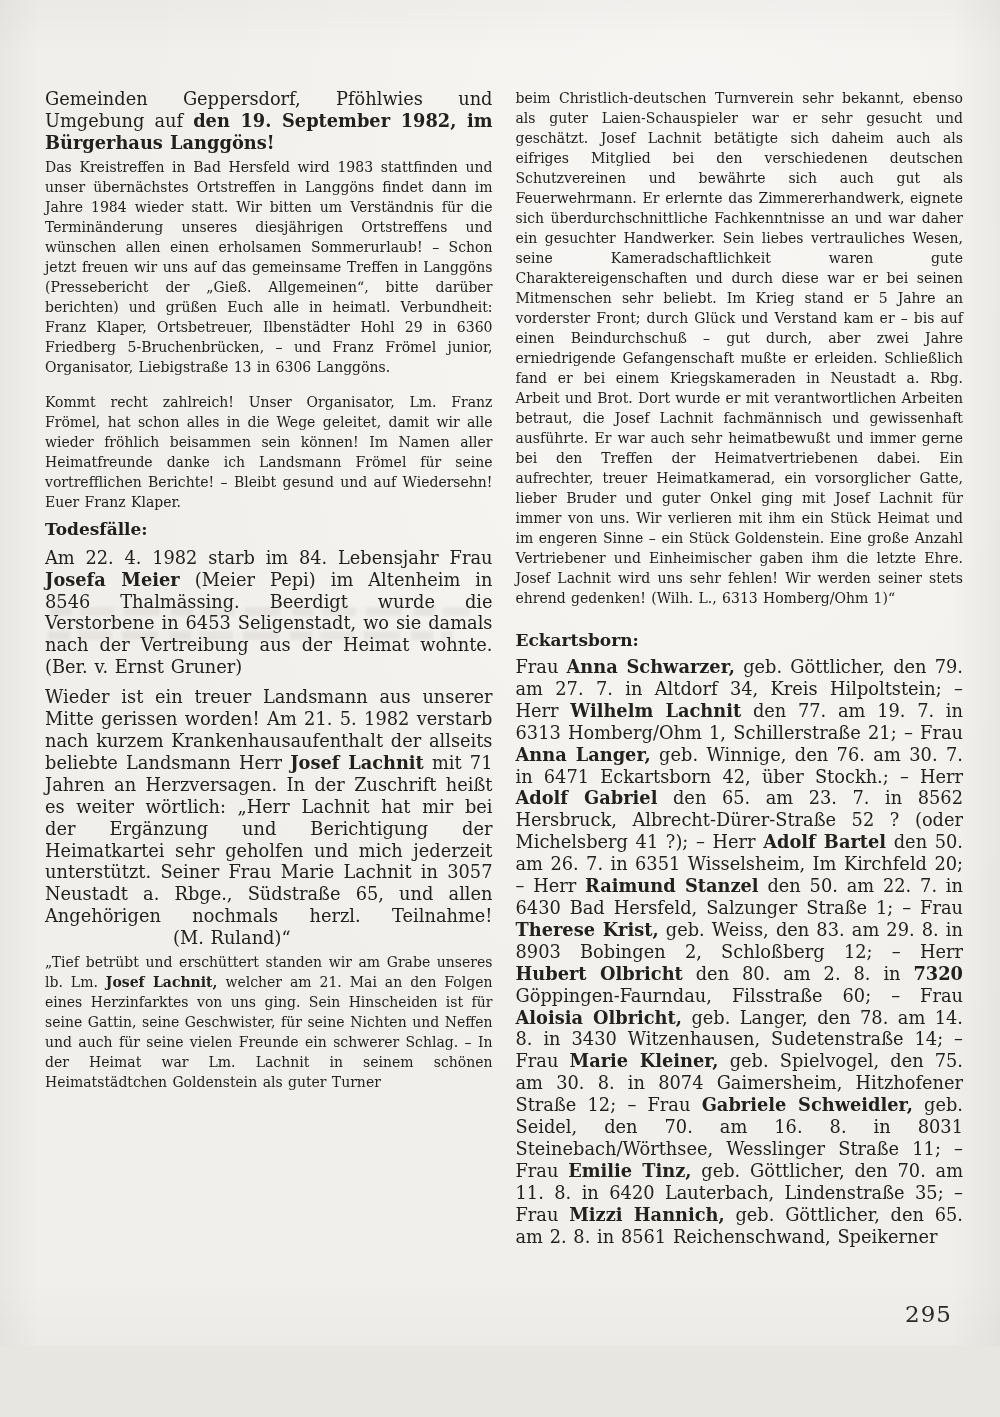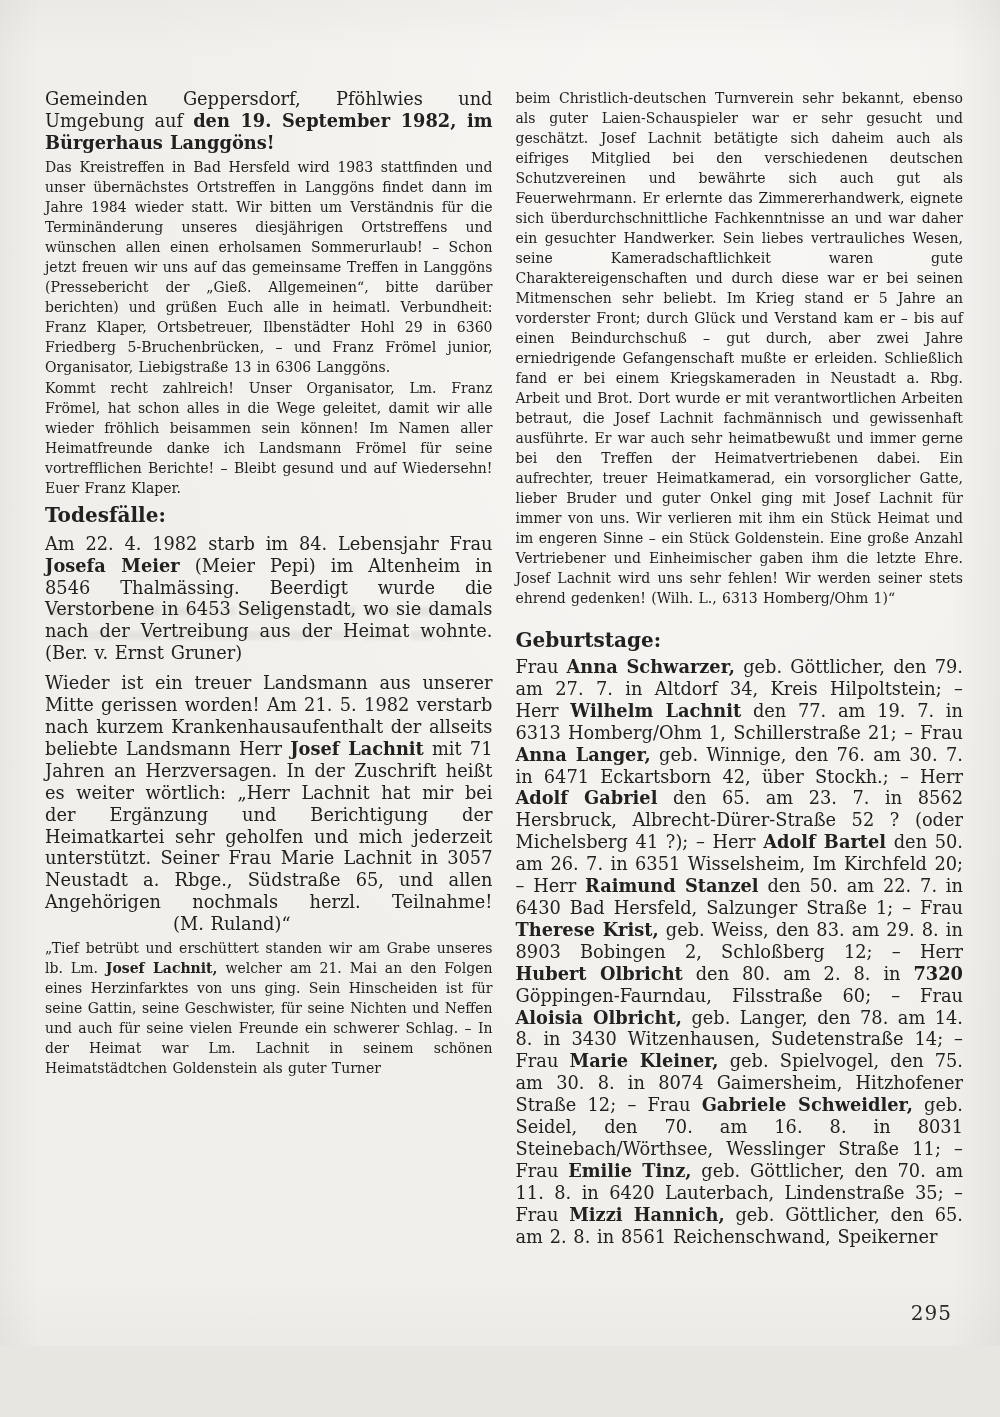--- a/index.html
+++ b/index.html
@@ -35,41 +35,41 @@
   .para-large { font-size: 17.8px; line-height: 21.9px; }
   .para-small { font-size: 14px; line-height: 20px; }
   b { font-weight: bold; }
   h2.heading-caps {
     font-size: 20px; line-height: 24px;
     letter-spacing: 0.5px;
     margin: 16px 0 11px 0;
     font-weight: bold;
   }
   h3.subheading {
-    font-size: 20px; line-height: 23px;
+    font-size: 17px; line-height: 23px;
     margin: 0 0 4px 0;
     font-weight: bold;
   }
   
   .col-left > :nth-child(1) { margin-bottom: 3px; }
-  .col-left > :nth-child(2) { margin-bottom: 1px; }
+  .col-left > :nth-child(2) { margin-bottom: 15px; }
   .col-left > :nth-child(3) { margin-bottom: 6px; }
   .col-left > :nth-child(4) { margin-bottom: 6px; }
   .col-left > :nth-child(6) { margin-bottom: 3px; }
   .col-left > :nth-child(7) { margin-bottom: 9px; }
   .col-left > :nth-child(8) { margin-bottom: 8px; }
   .col-left > :nth-child(9) { margin-bottom: 0; }
   .col-right > :nth-child(1) { margin-bottom: 0; }
   .col-right > h3 { margin-top: 21px; margin-bottom: 4px; }
   .col-right > :nth-child(3) { margin-bottom: 2px; }
   .gap { display: inline-block; width: 128px; }
   .page-number {
     position: absolute;
     top: 1301px; right: 48px;
-    font-size: 20px;
+    font-size: 23px;
     letter-spacing: 1px;
     color: #2a2927;
   }
   
   .bleed {
     position: absolute;
     pointer-events: none;
     height: 9px;
     opacity: 0.16;
     filter: blur(1.6px);
@@ -93,19 +93,19 @@
         <p class="para para-large"><span>Gemeinden Geppersdorf, Pföhlwies und Umgebung auf </span><b>den 19. September 1982, im Bürgerhaus Langgöns!</b></p>
         <p class="para para-small"><span>Das Kreistreffen in Bad Hersfeld wird 1983 stattfinden und unser übernächstes Ortstreffen in Langgöns findet dann im Jahre 1984 wieder statt. Wir bitten um Verständnis für die Terminänderung unseres diesjährigen Ortstreffens und wünschen allen einen erholsamen Sommerurlaub! – Schon jetzt freuen wir uns auf das gemeinsame Treffen in Langgöns (Pressebericht der „Gieß. Allgemeinen“, bitte darüber berichten) und grüßen Euch alle in heimatl. Verbundheit: Franz Klaper, Ortsbetreuer, Ilbenstädter Hohl 29 in 6360 Friedberg 5-Bruchenbrücken, – und Franz Frömel junior, Organisator, Liebigstraße 13 in 6306 Langgöns.</span></p>
         <p class="para para-small"><span>Kommt recht zahlreich! Unser Organisator, Lm. Franz Frömel, hat schon alles in die Wege geleitet, damit wir alle wieder fröhlich beisammen sein können! Im Namen aller Heimatfreunde danke ich Landsmann Frömel für seine vortrefflichen Berichte! – Bleibt gesund und auf Wiedersehn! Euer Franz Klaper.</span></p>
         <h3 class="subheading">Todesfälle:</h3>
         <p class="para para-large"><span>Am 22. 4. 1982 starb im 84. Lebensjahr Frau </span><b>Josefa Meier</b><span> (Meier Pepi) im Altenheim in 8546 Thalmässing. Beerdigt wurde die Verstorbene in 6453 Seligenstadt, wo sie damals nach der Vertreibung aus der Heimat wohnte. (Ber. v. Ernst Gruner)</span></p>
         <p class="para para-large"><span>Wieder ist ein treuer Landsmann aus unserer Mitte gerissen worden! Am 21. 5. 1982 verstarb nach kurzem Krankenhausaufenthalt der allseits beliebte Landsmann Herr </span><b>Josef Lachnit</b><span> mit 71 Jahren an Herzversagen. In der Zuschrift heißt es weiter wörtlich: „Herr Lachnit hat mir bei der Ergänzung und Berichtigung der Heimatkartei sehr geholfen und mich jederzeit unterstützt. Seiner Frau Marie Lachnit in 3057 Neustadt a. Rbge., Südstraße 65, und allen Angehörigen nochmals herzl. Teilnahme!</span><span class="gap"></span><span>(M. Ruland)“</span></p>
         <p class="para para-small"><span>„Tief betrübt und erschüttert standen wir am Grabe unseres lb. Lm. </span><b>Josef Lachnit,</b><span> welcher am 21. Mai an den Folgen eines Herzinfarktes von uns ging. Sein Hinscheiden ist für seine Gattin, seine Geschwister, für seine Nichten und Neffen und auch für seine vielen Freunde ein schwerer Schlag. – In der Heimat war Lm. Lachnit in seinem schönen Heimatstädtchen Goldenstein als guter Turner</span></p>
       </div>
     <div class="col col-right">
         <p class="para para-small"><span>beim Christlich-deutschen Turnverein sehr bekannt, ebenso als guter Laien-Schauspieler war er sehr gesucht und geschätzt. Josef Lachnit betätigte sich daheim auch als eifriges Mitglied bei den verschiedenen deutschen Schutzvereinen und bewährte sich auch gut als Feuerwehrmann. Er erlernte das Zimmererhandwerk, eignete sich überdurchschnittliche Fachkenntnisse an und war daher ein gesuchter Handwerker. Sein liebes vertrauliches Wesen, seine Kameradschaftlichkeit waren gute Charaktereigenschaften und durch diese war er bei seinen Mitmenschen sehr beliebt. Im Krieg stand er 5 Jahre an vorderster Front; durch Glück und Verstand kam er – bis auf einen Beindurchschuß – gut durch, aber zwei Jahre erniedrigende Gefangenschaft mußte er erleiden. Schließlich fand er bei einem Kriegskameraden in Neustadt a. Rbg. Arbeit und Brot. Dort wurde er mit verantwortlichen Arbeiten betraut, die Josef Lachnit fachmännisch und gewissenhaft ausführte. Er war auch sehr heimatbewußt und immer gerne bei den Treffen der Heimatvertriebenen dabei. Ein aufrechter, treuer Heimatkamerad, ein vorsorglicher Gatte, lieber Bruder und guter Onkel ging mit Josef Lachnit für immer von uns. Wir verlieren mit ihm ein Stück Heimat und im engeren Sinne – ein Stück Goldenstein. Eine große Anzahl Vertriebener und Einheimischer gaben ihm die letzte Ehre. Josef Lachnit wird uns sehr fehlen! Wir werden seiner stets ehrend gedenken! (Wilh. L., 6313 Homberg/Ohm 1)“</span></p>
-        <h3 class="subheading">Geburtstage:</h3>
+        <h3 class="subheading">Eckartsborn:</h3>
         <p class="para para-large"><span>Frau </span><b>Anna Schwarzer,</b><span> geb. Göttlicher, den 79. am 27. 7. in Altdorf 34, Kreis Hilpoltstein; – Herr </span><b>Wilhelm Lachnit</b><span> den 77. am 19. 7. in 6313 Homberg/Ohm 1, Schillerstraße 21; – Frau </span><b>Anna Langer,</b><span> geb. Winnige, den 76. am 30. 7. in 6471 Eckartsborn 42, über Stockh.; – Herr </span><b>Adolf Gabriel</b><span> den 65. am 23. 7. in 8562 Hersbruck, Albrecht-Dürer-Straße 52 ? (oder Michelsberg 41 ?); – Herr </span><b>Adolf Bartel</b><span> den 50. am 26. 7. in 6351 Wisselsheim, Im Kirchfeld 20; – Herr </span><b>Raimund Stanzel</b><span> den 50. am 22. 7. in 6430 Bad Hersfeld, Salzunger Straße 1; – Frau </span><b>Therese Krist,</b><span> geb. Weiss, den 83. am 29. 8. in 8903 Bobingen 2, Schloßberg 12; – Herr </span><b>Hubert Olbricht</b><span> den 80. am 2. 8. in </span><b>7320</b><span> Göppingen-Faurndau, Filsstraße 60; – Frau </span><b>Aloisia Olbricht,</b><span> geb. Langer, den 78. am 14. 8. in 3430 Witzenhausen, Sudetenstraße 14; – Frau </span><b>Marie Kleiner,</b><span> geb. Spielvogel, den 75. am 30. 8. in 8074 Gaimersheim, Hitzhofener Straße 12; – Frau </span><b>Gabriele Schweidler,</b><span> geb. Seidel, den 70. am 16. 8. in 8031 Steinebach/Wörthsee, Wesslinger Straße 11; – Frau </span><b>Emilie Tinz,</b><span> geb. Göttlicher, den 70. am 11. 8. in 6420 Lauterbach, Lindenstraße 35; – Frau </span><b>Mizzi Hannich,</b><span> geb. Göttlicher, den 65. am 2. 8. in 8561 Reichenschwand, Speikerner</span></p>
       </div>
   </div>
 
   <div class="page-number">295</div>
 </div>
 
 </body></html>

